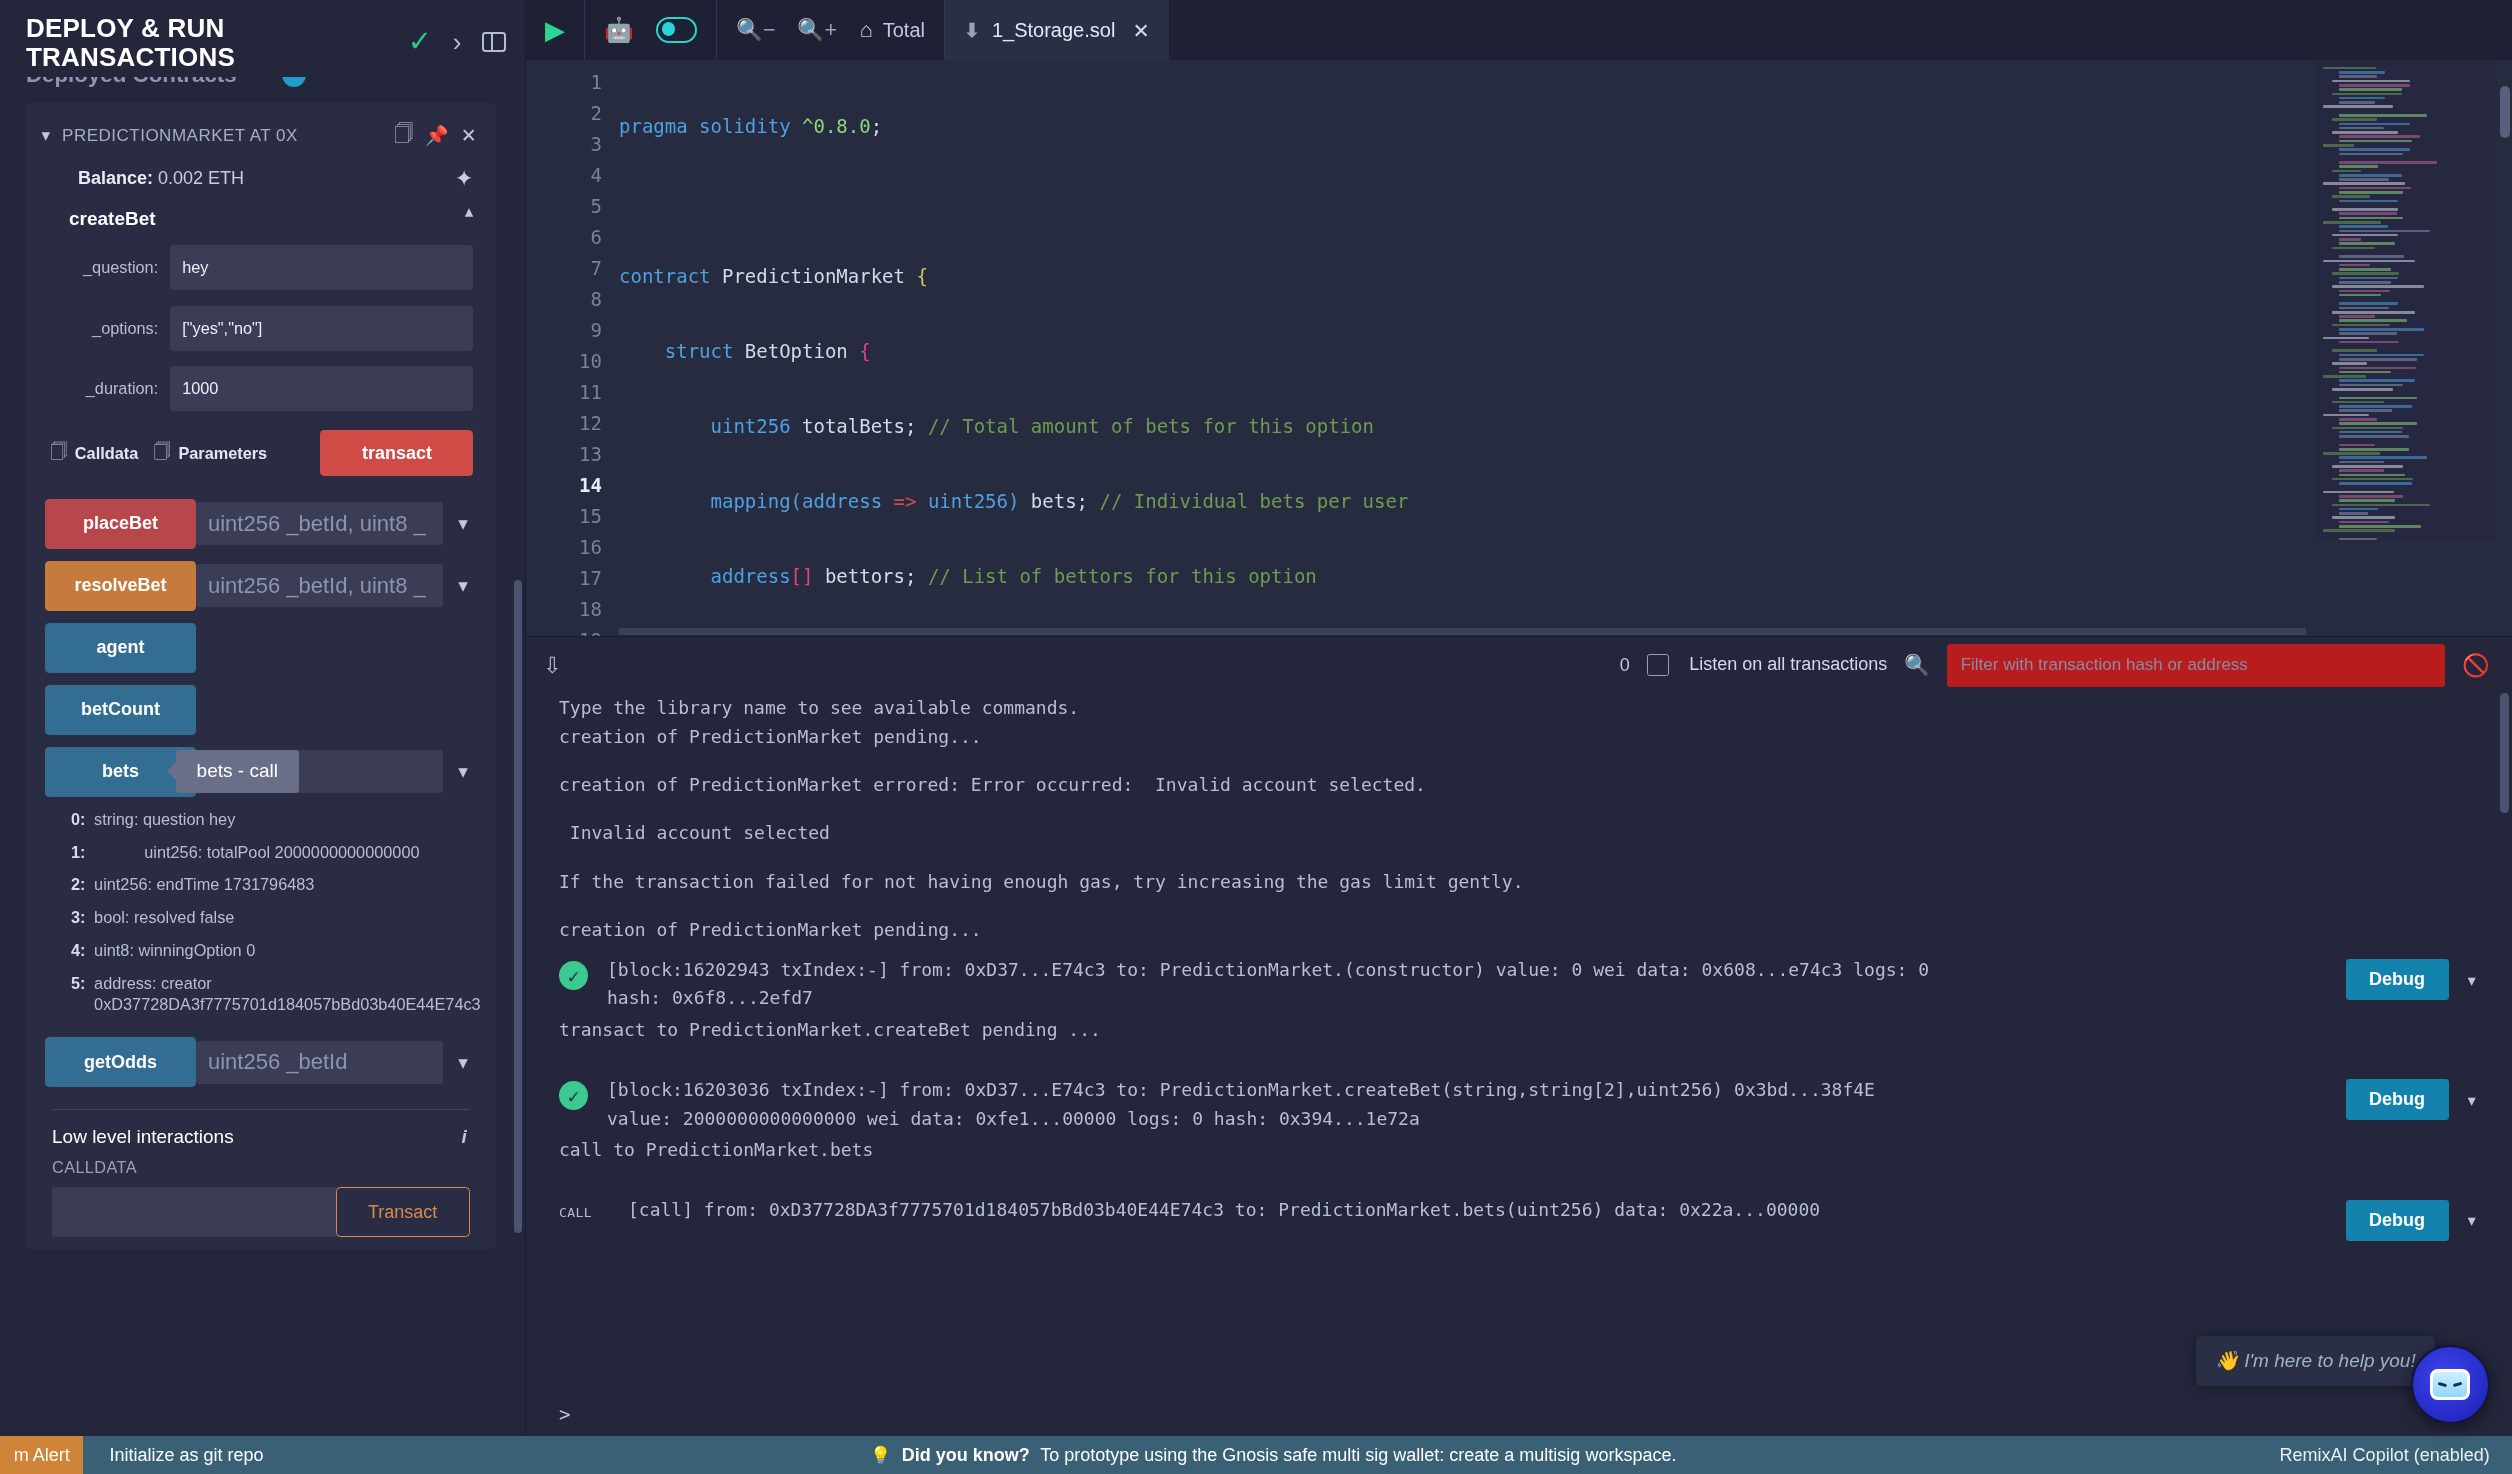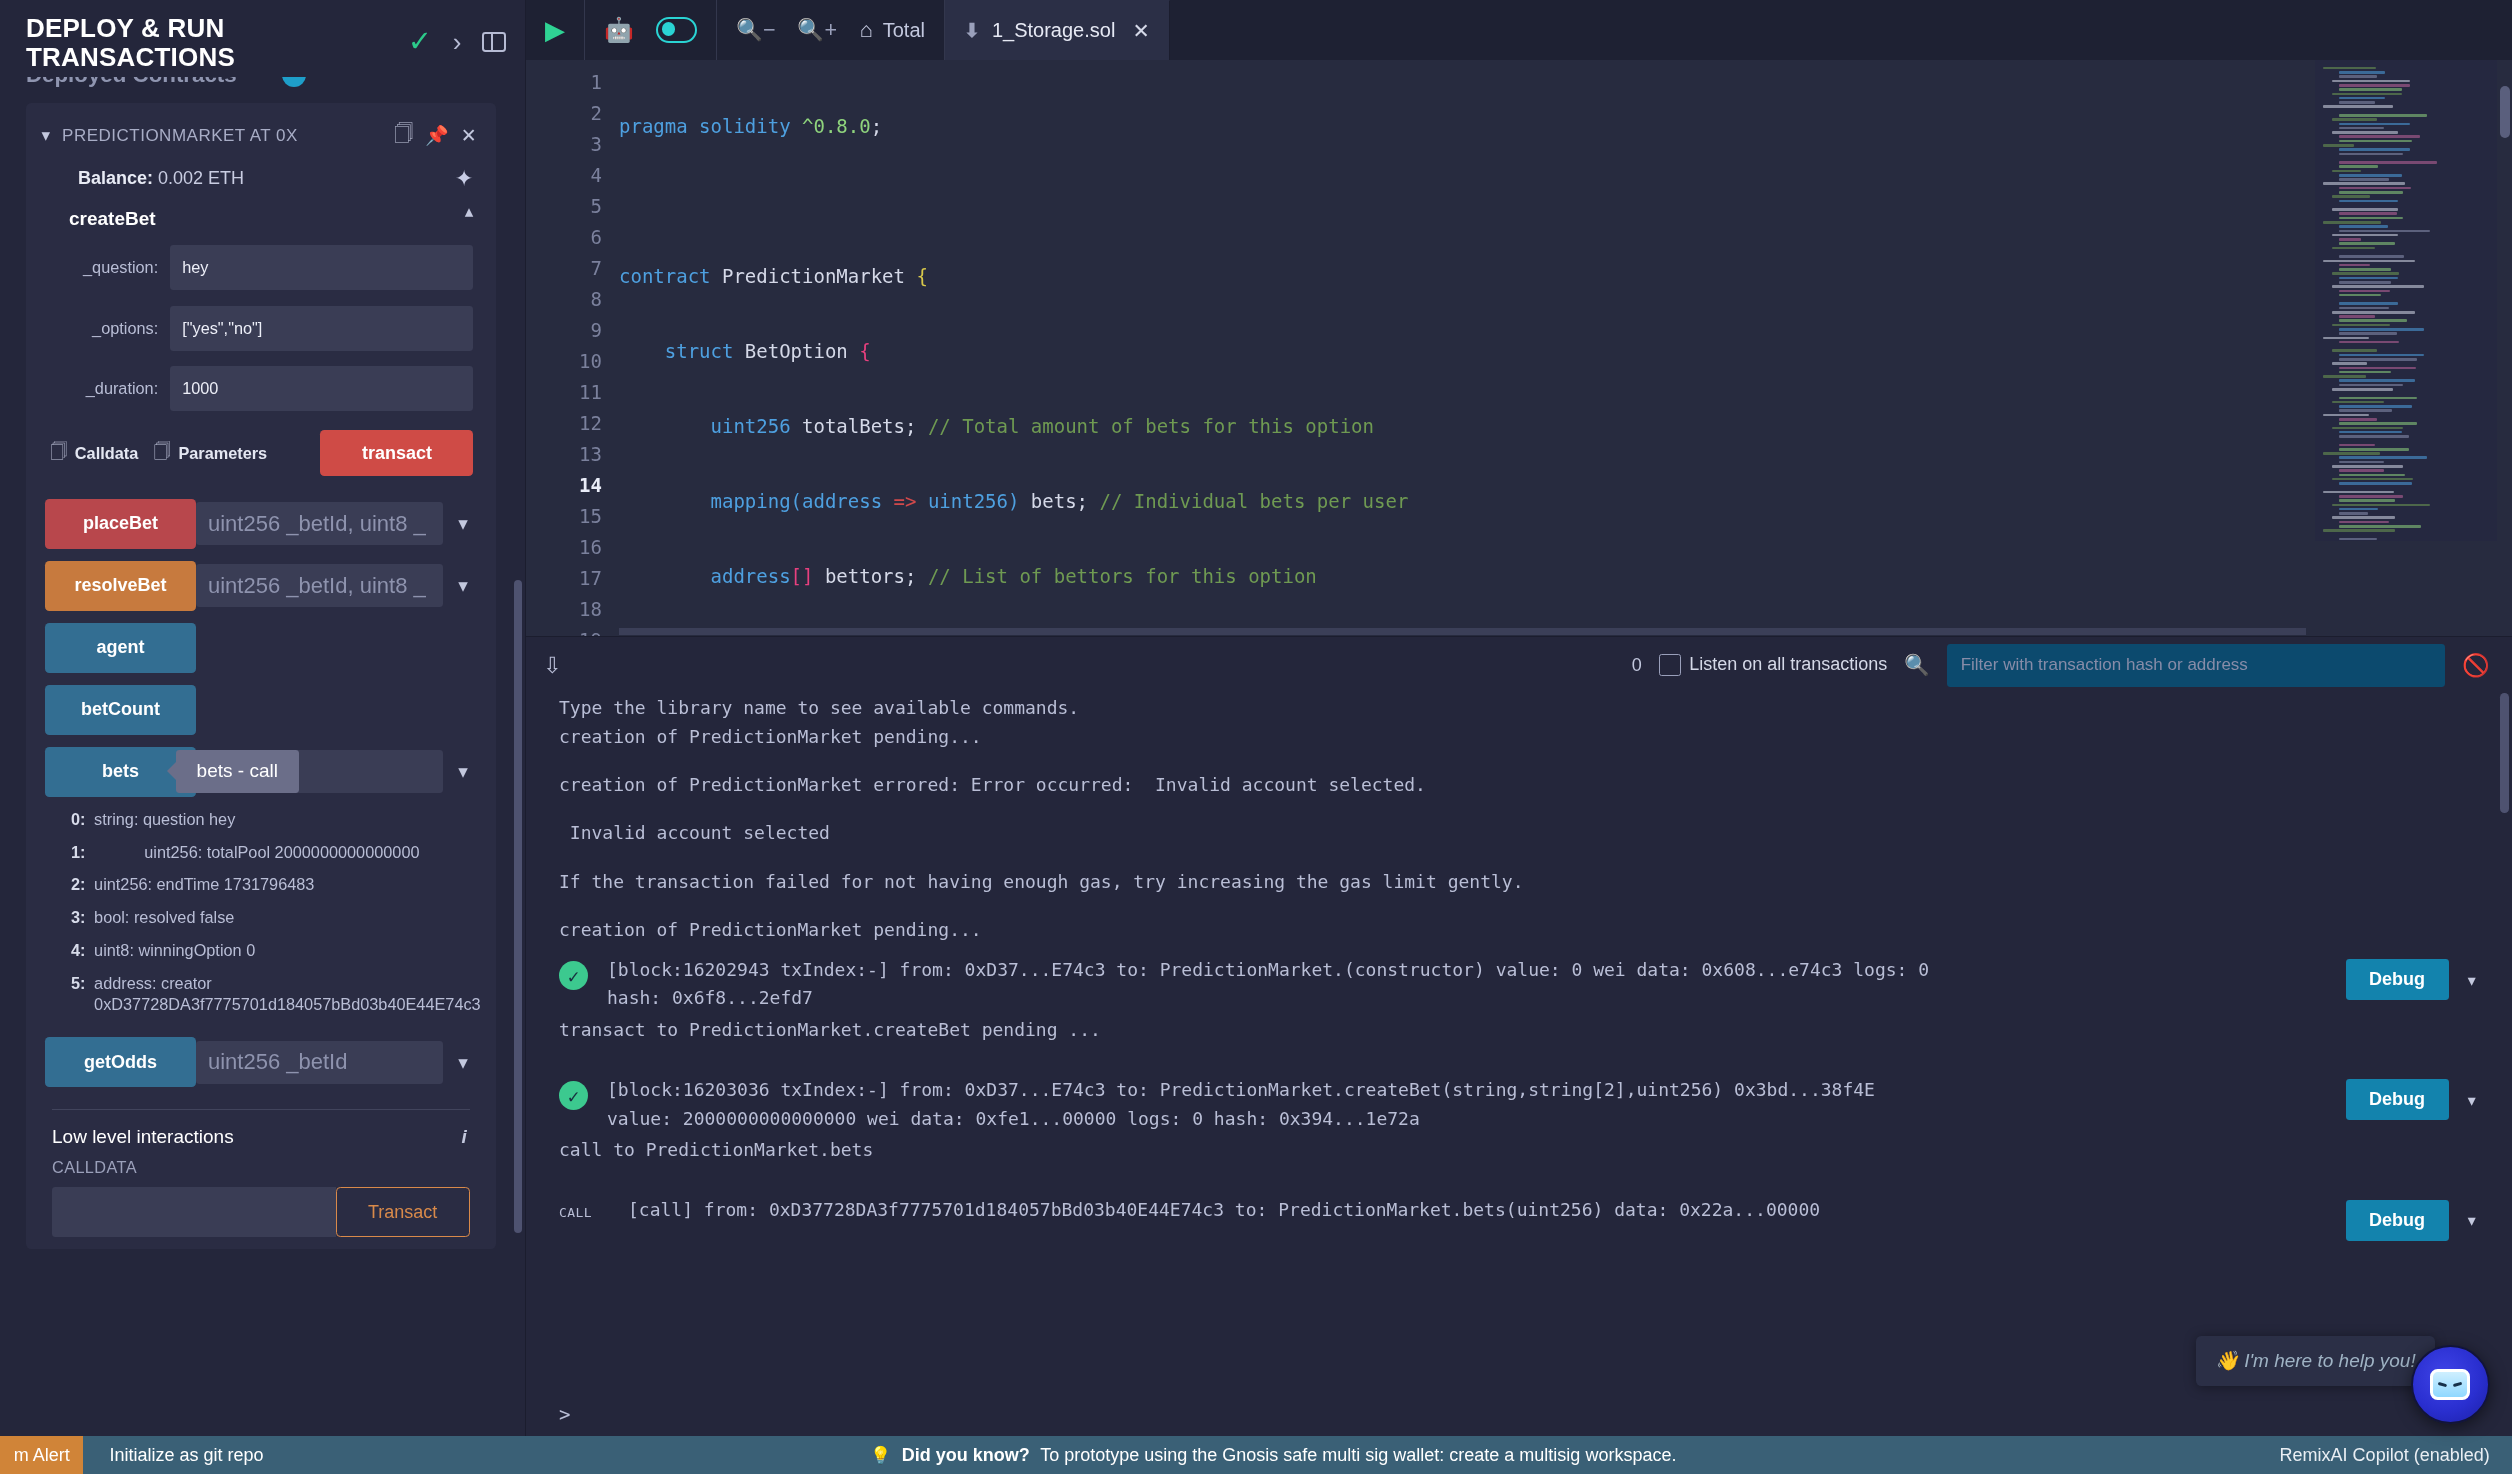--- a/index.html
+++ b/index.html
@@ -215,26 +215,26 @@
   
   .terminal { flex: 1 1 auto; display: flex; flex-direction: column; background: #24263b; min-height: 0; }
   .term-toolbar {
     height: 57px; flex: 0 0 57px; display: flex; align-items: center;
     padding: 0 22.3px 0 17px; gap: 17px; background: #24263b;
     border-top: 0.9px solid #1b1d2e;
   }
   .term-chev { color: #b6bbd4; font-size: 22.3px; cursor: pointer; }
   .term-spacer { flex: 1 1 auto; }
   .term-count { color: #c3c8de; font-size: 18px; }
-  .term-check-wrap { display: flex; align-items: center; gap: 8px; }
+  .term-check-wrap { display: flex; align-items: center; gap: 20px; }
   .term-checkbox { width: 22.3px; height: 22.3px; border: 1.7px solid #9aa0bb; border-radius: 2.6px; background: transparent; }
   .term-check-label { color: #d5d9e8; font-size: 18px; }
   .ico-search { color: #c3c8de; font-size: 20.6px; }
   .term-filter {
-    width: 498px; height: 43px; background: #0c4a6e; border: none; border-radius: 3.4px;
+    width: 498px; height: 43px; background: #b91c1c; border: none; border-radius: 3.4px;
     color: #edeff8; font-size: 17px; padding: 0 13.7px;
     font-family: "Liberation Sans", sans-serif;
   }
   .term-filter::placeholder { color: #878ca8; }
   .ico-ban { color: #9aa0bb; font-size: 22.3px; }
 
   .term-log {
     flex: 1 1 auto; overflow: hidden; position: relative;
     font-family: "DejaVu Sans Mono", monospace; font-size: 18px; color: #b9bed6;
     padding: 0 34px 0 33px;

